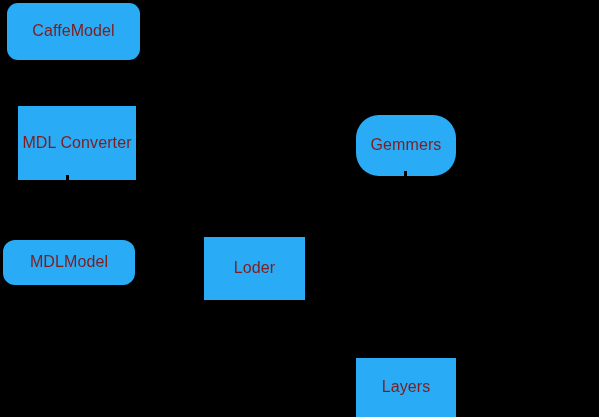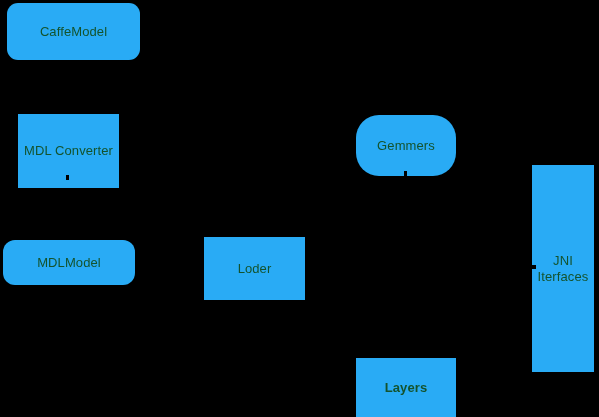--- a/index.html
+++ b/index.html
@@ -18,23 +18,23 @@
     background: #000000;
     overflow: hidden;
   }
   .node {
     position: absolute;
     box-sizing: border-box;
     display: flex;
     align-items: center;
     justify-content: center;
     text-align: center;
-    color: #14532d;
+    color: #7f1d1d;
     font-family: "Liberation Sans", sans-serif;
-    font-size: 13px;
+    font-size: 16px;
     line-height: 1.18;
     font-weight: 400;
     letter-spacing: 0.1px;
     background: #29abf5;
     -webkit-font-smoothing: antialiased;
   }
   .node.rounded {
     border-radius: 11px;
   }
   .node .label {
@@ -50,42 +50,38 @@
 </style>
 </head>
 <body>
 
 <div id="canvas">
 
   <div class="node rounded" style="left:7px; top:3px; width:133px; height:57px;">
     <span class="label">CaffeModel</span>
   </div>
 
-  <div class="node" style="left:18px; top:106px; width:101px; height:74px;margin-top:8px;">
+  <div class="node" style="left:18px; top:106px; width:118px; height:74px;">
     <span class="label">MDL Converter</span>
   </div>
   <div class="stub" style="left:66px; top:175px; width:3px; height:5px;"></div>
 
   <div class="node rounded" style="left:3px; top:240px; width:132px; height:45px;border-radius:12px;">
     <span class="label">MDLModel</span>
   </div>
 
   <div class="node" style="left:204px; top:237px; width:101px; height:63px;">
     <span class="label">Loder</span>
   </div>
 
   <div class="node" style="left:356px; top:115px; width:100px; height:61px;border-radius:23px;">
     <span class="label">Gemmers</span>
   </div>
   <div class="stub" style="left:404px; top:171px; width:3px; height:5px;"></div>
 
 
-  <div class="node" style="left:356px; top:358px; width:100px; height:59px;font-weight:bold;">
+  <div class="node" style="left:356px; top:358px; width:100px; height:59px;">
     <span class="label">Layers</span>
   </div>
 
-  <div class="node" style="left:532px; top:165px; width:62px; height:207px;">
-    <span class="label">JNI
-Iterfaces</span>
-  </div>
   <div class="stub" style="left:532px; top:265px; width:4px; height:4px;"></div>
 
 </div>
 
 </body></html>

